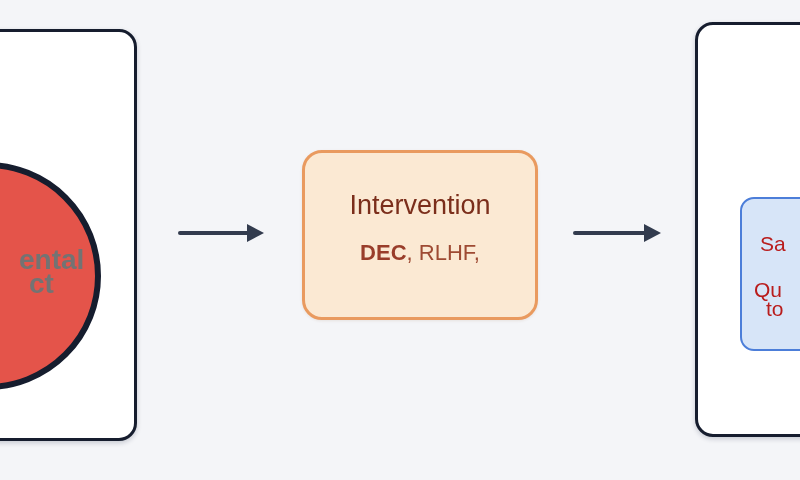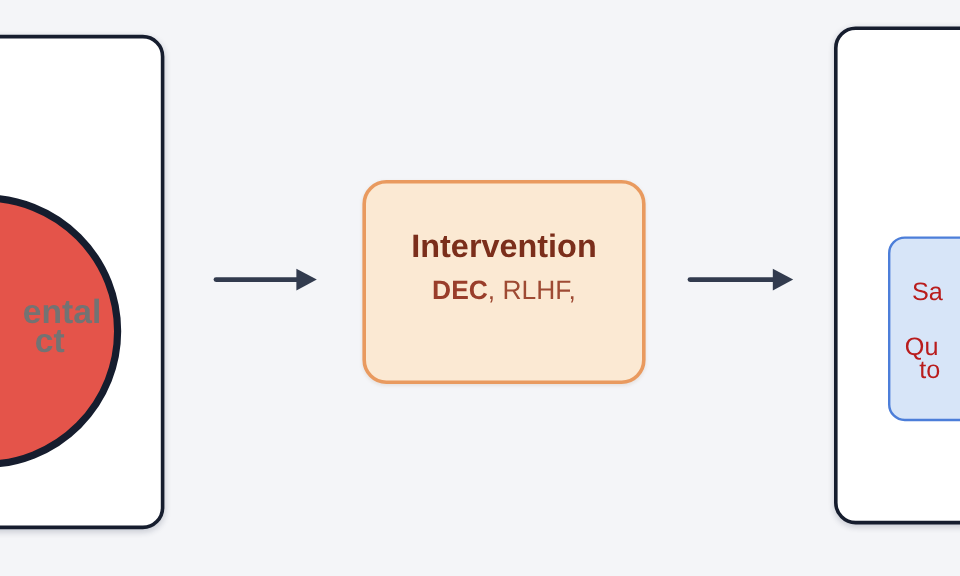--- a/index.html
+++ b/index.html
@@ -76,29 +76,29 @@
     box-sizing: border-box;
     background: #FBE9D3;
     border: 3px solid #E99A5F;
     border-radius: 20px;
     box-shadow: 0 1px 3px rgba(120,70,20,0.10);
     text-align: center;
   }
   .intervention-title {
     margin-top: 36px;
     font-size: 27px;
-    font-weight: bold;
+    font-weight: normal;
     color: #7B2E1B;
     line-height: 32px;
   }
   .intervention-body {
     font-size: 22px;
     color: #9E4A33;
     line-height: 32px;
-    margin-top: 5px;
+    margin-top: 16px;
   }
   .intervention-body .bold { font-weight: bold; color: #993D2A; }
 
   .outcome-box {
     position: absolute;
     left: 42px; top: 172px;
     width: 150px; height: 154px;
     box-sizing: border-box;
     background: #D7E5F8;
     border: 2px solid #4C7ED9;

